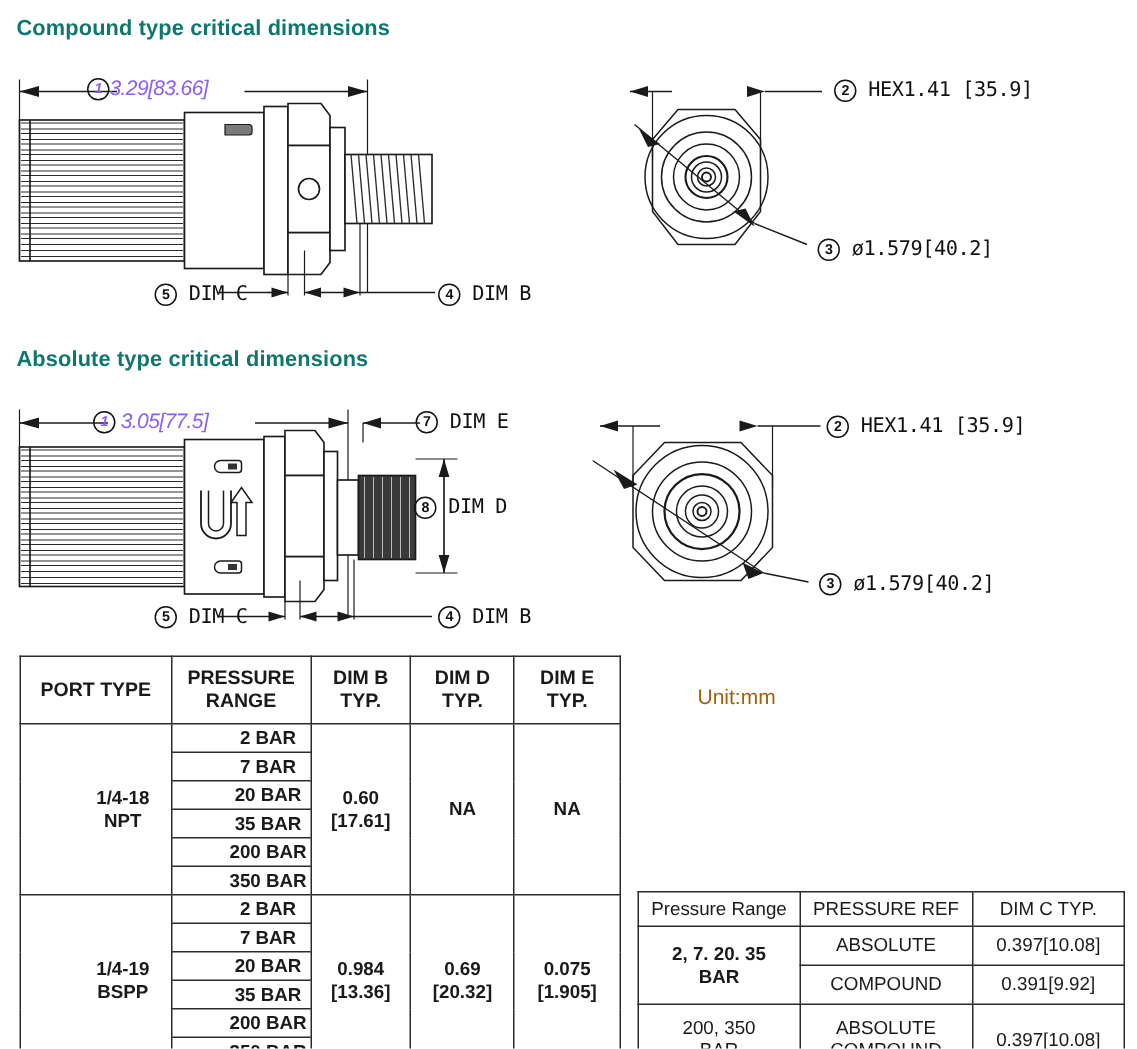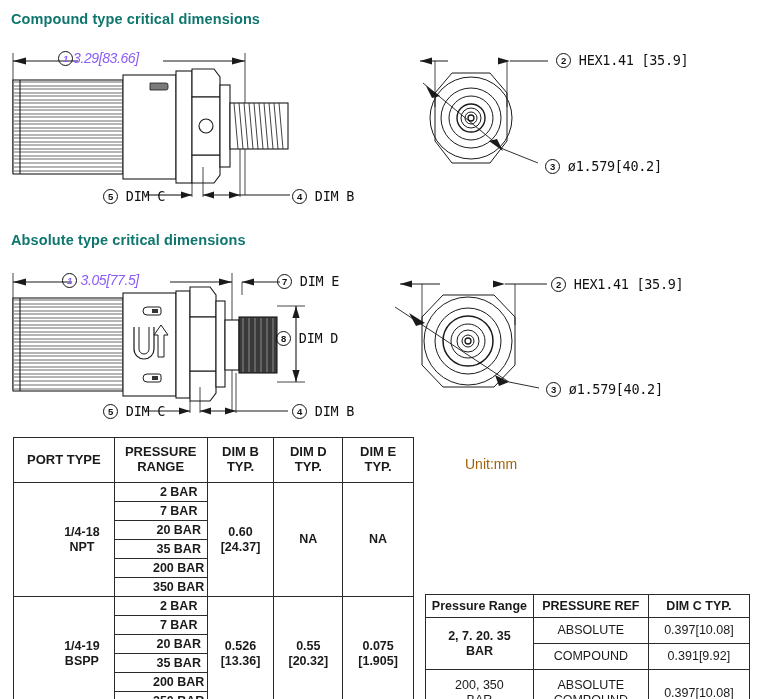--- a/index.html
+++ b/index.html
@@ -60,21 +60,21 @@
   .tbl2{
     position:absolute;left:425px;top:594px;width:325px;
     font-family:"Liberation Sans", sans-serif;
     font-size:12.5px;color:#1a1a1a;
   }
   .tbl2 td{
     border:1.2px solid #2b2b2b;
     text-align:center;vertical-align:middle;
     padding:1px 2px;line-height:1.2;
   }
-  .tbl2 .h{font-weight:bold;height:20px;}
+  .tbl2 .h{font-weight:normal;height:20px;}
   .unit{
     position:absolute;left:465px;top:456px;
     font-family:"Liberation Sans", sans-serif;
     font-size:14px;color:#a16207;
   }
 </style>
 </head>
 <body>
 
 <div class="abs heading" style="left:11px;top:11px;">Compound type critical dimensions</div>
@@ -404,21 +404,21 @@
       <div>DIM E</div>
       <div>TYP.</div>
     </td>
   </tr>
 
   <tr>
     <td class="rowh" rowspan="6">1/4-18 NPT</td>
     <td class="rowh">2 BAR</td>
     <td rowspan="6">
       <div>0.60</div>
-      <div>[24.37]</div>
+      <div>[17.61]</div>
     </td>
     <td rowspan="6">NA</td>
     <td rowspan="6">NA</td>
   </tr>
   <tr>
     <td class="rowh">7 BAR</td>
   </tr>
   <tr>
     <td class="rowh">20 BAR</td>
   </tr>
@@ -429,25 +429,25 @@
     <td class="rowh">200 BAR</td>
   </tr>
   <tr>
     <td class="rowh">350 BAR</td>
   </tr>
 
   <tr>
     <td class="rowh" rowspan="6">1/4-19 BSPP</td>
     <td class="rowh">2 BAR</td>
     <td rowspan="6">
-      <div>0.526</div>
+      <div>0.984</div>
       <div>[13.36]</div>
     </td>
     <td rowspan="6">
-      <div>0.55</div>
+      <div>0.69</div>
       <div>[20.32]</div>
     </td>
     <td rowspan="6">
       <div>0.075</div>
       <div>[1.905]</div>
     </td>
   </tr>
   <tr>
     <td class="rowh">7 BAR</td>
   </tr>

